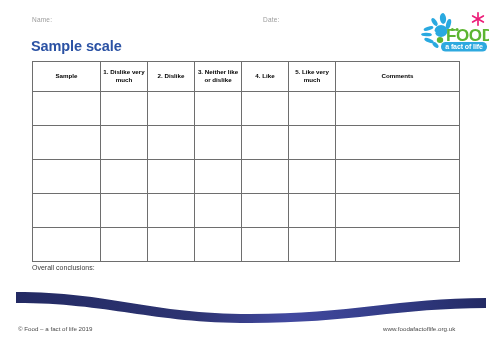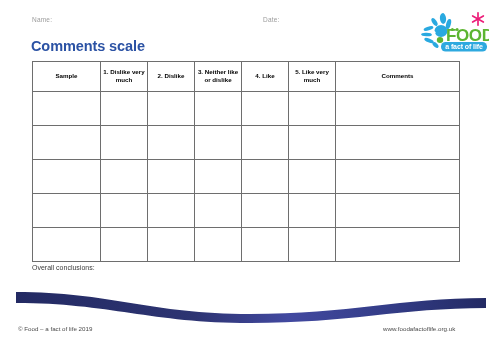--- a/index.html
+++ b/index.html
@@ -161,21 +161,21 @@
       <text x="25" y="31" font-family="'Liberation Sans', sans-serif" font-size="17" font-weight="bold" fill="#5cb531" letter-spacing="-0.4">FOOD</text>
       <circle cx="31.4" cy="19.6" r="1.5" fill="#5cb531"></circle>
       <circle cx="36.1" cy="19.6" r="1.5" fill="#5cb531"></circle>
       <g>
         <rect x="20" y="32" width="46" height="9.5" rx="4.6" fill="#2ea9df"></rect>
         <text x="43" y="39.2" text-anchor="middle" font-family="'Liberation Sans', sans-serif" font-size="7" font-weight="bold" fill="#ffffff" letter-spacing="-0.1">a fact of life</text>
       </g>
     </svg>
   </div>
 
-  <div class="page-title">Comments scale</div>
+  <div class="page-title">Sample scale</div>
 
   <table class="sheet-table">
     <colgroup>
       <col class="col-sample">
       <col class="col-opt">
       <col class="col-opt">
       <col class="col-opt">
       <col class="col-opt">
       <col class="col-opt">
       <col class="col-comments">

